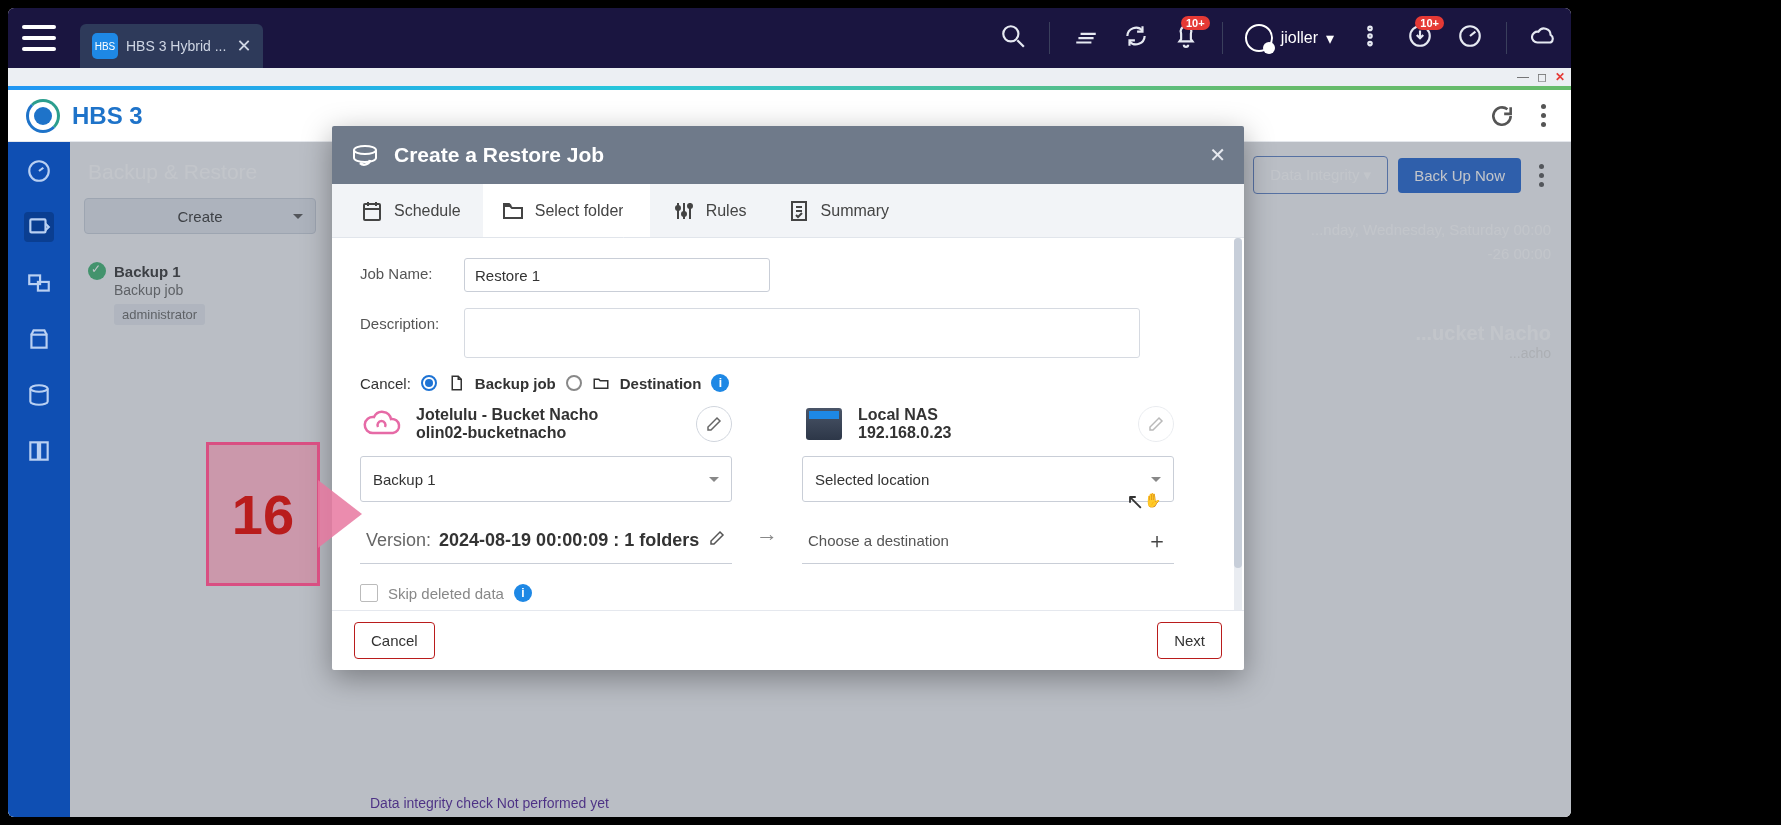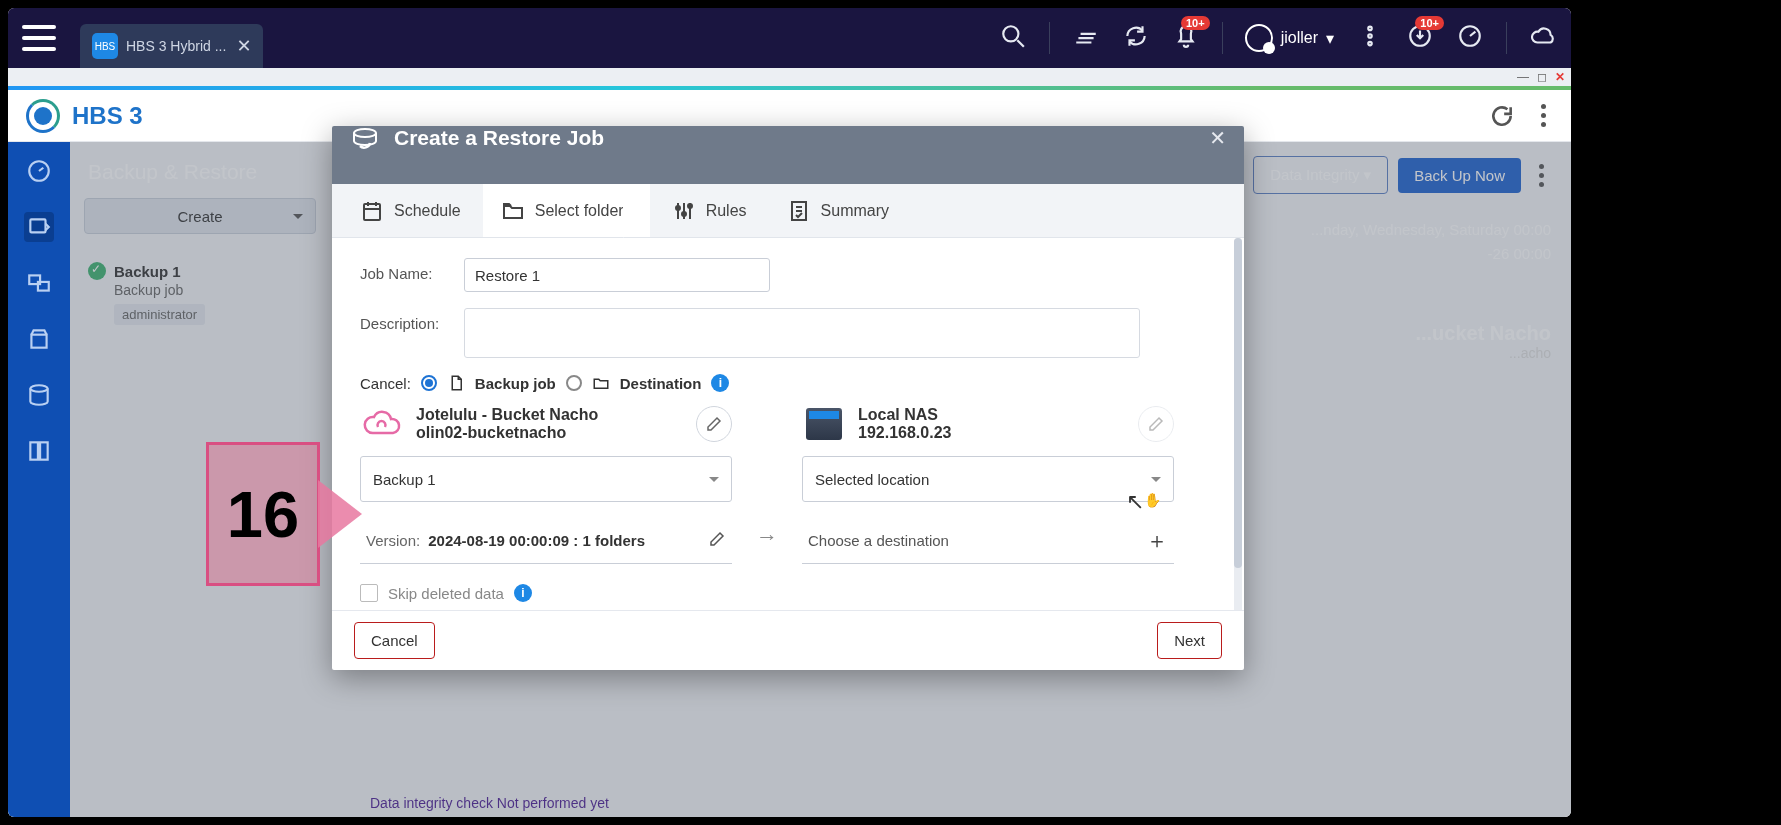--- a/index.html
+++ b/index.html
@@ -63,21 +63,21 @@
 .under-main{flex:1;padding:14px 20px;color:#fff}
 .topbtns{display:flex;justify-content:flex-end;gap:10px;align-items:center}
 .btn{border-radius:4px;padding:9px 16px;font-size:15px;cursor:pointer;border:none}
 .btn-outline{background:transparent;border:1px solid #5a7fc3;color:#fff}
 .btn-primary{background:#1e63d0;color:#fff}
 .info-r{color:#fff;font-size:15px;text-align:right;margin-top:24px;line-height:1.6}
 .bucket-r{color:#fff;font-size:20px;font-weight:600;text-align:right;margin-top:56px}
 .bucket-s{color:#ddd;font-size:14px;text-align:right}
 
 .modal{position:absolute;left:324px;top:118px;width:912px;background:#fff;border-radius:2px;box-shadow:0 8px 30px rgba(0,0,0,.35);z-index:50;overflow:hidden}
-.mhdr{height:58px;background:#6f7a8a;display:flex;align-items:flex-start;padding:0 18px;color:#fff}
+.mhdr{height:58px;background:#6f7a8a;display:flex;align-items:center;padding:0 18px;color:#fff}
 .mhdr-ico{width:30px;height:24px;margin-right:14px}
 .mhdr-ico svg{stroke:#fff;fill:none;stroke-width:2}
 .mhdr-title{font-size:21px;font-weight:600}
 .mhdr-close{margin-left:auto;font-size:20px;cursor:pointer;color:#e6e9ef}
 .msteps{height:54px;background:#f2f4f7;display:flex;align-items:center;padding:0 10px;border-bottom:1px solid #e1e5eb;gap:4px}
 .step{display:flex;align-items:center;gap:10px;padding:0 18px;height:100%;color:#444;font-size:16px;cursor:pointer;position:relative}
 .step.active{background:#fff}
 .step.active::after{content:"";position:absolute;right:-14px;top:0;border:27px solid transparent;border-left:14px solid #fff;width:0;height:0}
 .step svg{width:24px;height:24px;stroke:#444;fill:none;stroke-width:2}
 .mbody{padding:20px 28px 8px 28px;max-height:430px;overflow:auto;position:relative}
@@ -100,35 +100,35 @@
 .nasico{width:36px;height:32px;background:linear-gradient(#4a5568,#2d3748);border-radius:3px;position:relative}
 .nasico::before{content:"";position:absolute;left:3px;right:3px;top:3px;height:8px;background:#1e88e5}
 .prov-txt .l1{font-weight:bold;font-size:16px;color:#333}
 .prov-txt .l2{font-weight:bold;font-size:16px;color:#333}
 .editbtn{width:36px;height:36px;border:1px solid #d0d5dd;border-radius:50%;display:flex;align-items:center;justify-content:center;margin-left:auto;cursor:pointer}
 .editbtn svg{width:18px;height:18px;stroke:#666;fill:none;stroke-width:2}
 .editbtn.disabled{opacity:.45;cursor:default}
 .selectbox{border:1px solid #c9ced7;border-radius:3px;height:46px;display:flex;align-items:center;padding:0 12px;font-size:15px;color:#333;position:relative;cursor:pointer;margin-bottom:16px}
 .selectbox::after{content:"";position:absolute;right:12px;top:20px;border:5px solid transparent;border-top-color:#888}
 .arrow{font-size:22px;color:#888;align-self:center;margin-top:60px}
-.verrow{border-bottom:1px solid #c9ced7;height:46px;display:flex;align-items:center;padding:0 6px;font-size:15px;color:#333;gap:8px}
+.verrow{border-bottom:1px solid #c9ced7;height:46px;display:flex;align-items:center;padding:0 6px;font-size:18px;color:#333;gap:8px}
 .verrow .vlab{color:#666}
 .verrow .vval{font-weight:bold}
 .verrow .ved{margin-left:auto;cursor:pointer}
 .destrow{border-bottom:1px solid #c9ced7;height:46px;display:flex;align-items:center;padding:0 6px;font-size:15px;color:#555}
 .destrow .plus{margin-left:auto;font-size:22px;color:#444;cursor:pointer}
 .skiprow{display:flex;align-items:center;gap:10px;margin-top:20px;color:#888;font-size:15px}
 .chk{width:18px;height:18px;border:1.5px solid #bbb;border-radius:2px}
 .mfoot{height:60px;border-top:1px solid #e5e8ee;display:flex;align-items:center;padding:0 22px}
 .mfoot .btn{border:1px solid #b91c1c;background:#fff;color:#333}
 .mfoot .spacer{flex:1}
 
 .callout{position:absolute;left:198px;top:434px;z-index:60;display:flex;align-items:center}
 .calloutbox{width:114px;height:144px;background:rgba(216,120,150,.55);border:3px solid #d94f82;display:flex;align-items:center;justify-content:center}
-.calloutnum{font-size:65px;font-weight:bold;color:#000000}
+.calloutnum{font-size:56px;font-weight:bold;color:#b91c1c}
 .calloutarrow{width:0;height:0;border:34px solid transparent;border-left:44px solid rgba(232,120,160,.85);margin-left:-2px}
 .cursor{position:absolute;left:1118px;top:481px;z-index:70;font-size:22px;color:#333}
 .scrollbar{position:absolute;right:2px;top:0;width:8px;height:380px;background:#e9ecf1;border-radius:4px}
 .scrollthumb{position:absolute;right:2px;top:0;width:8px;height:330px;background:#c7ced9;border-radius:4px}
 </style>
 </head>
 <body>
 
 <div class="viewport">
 

